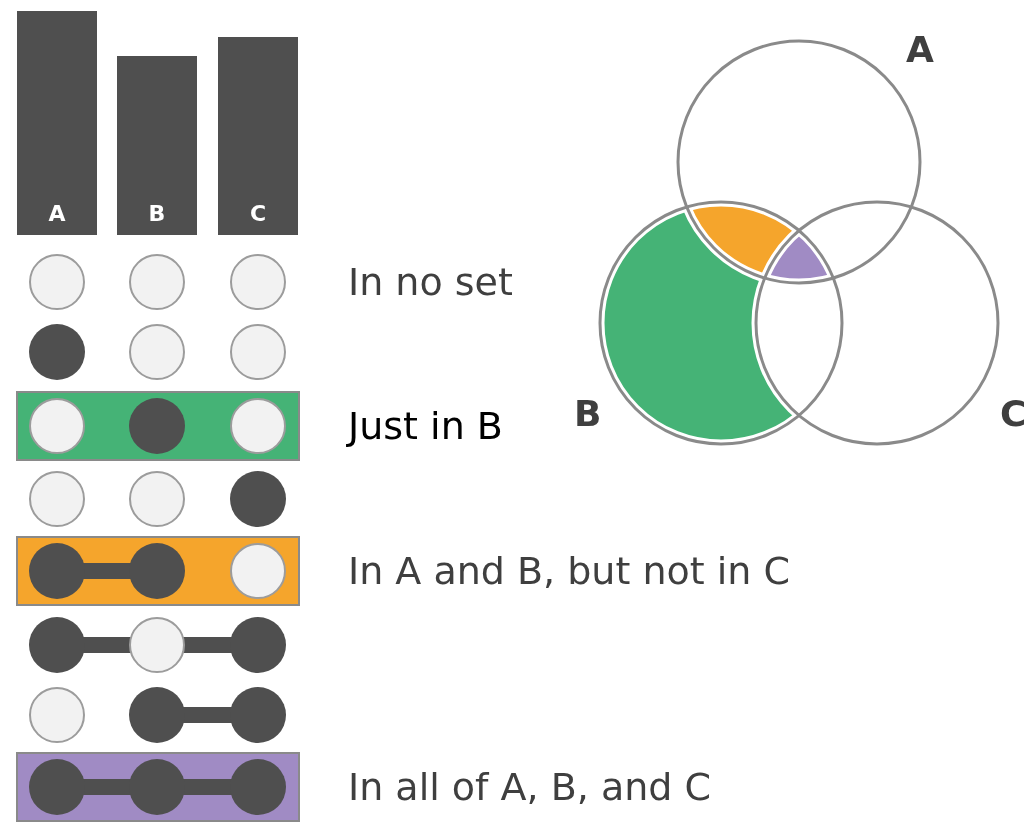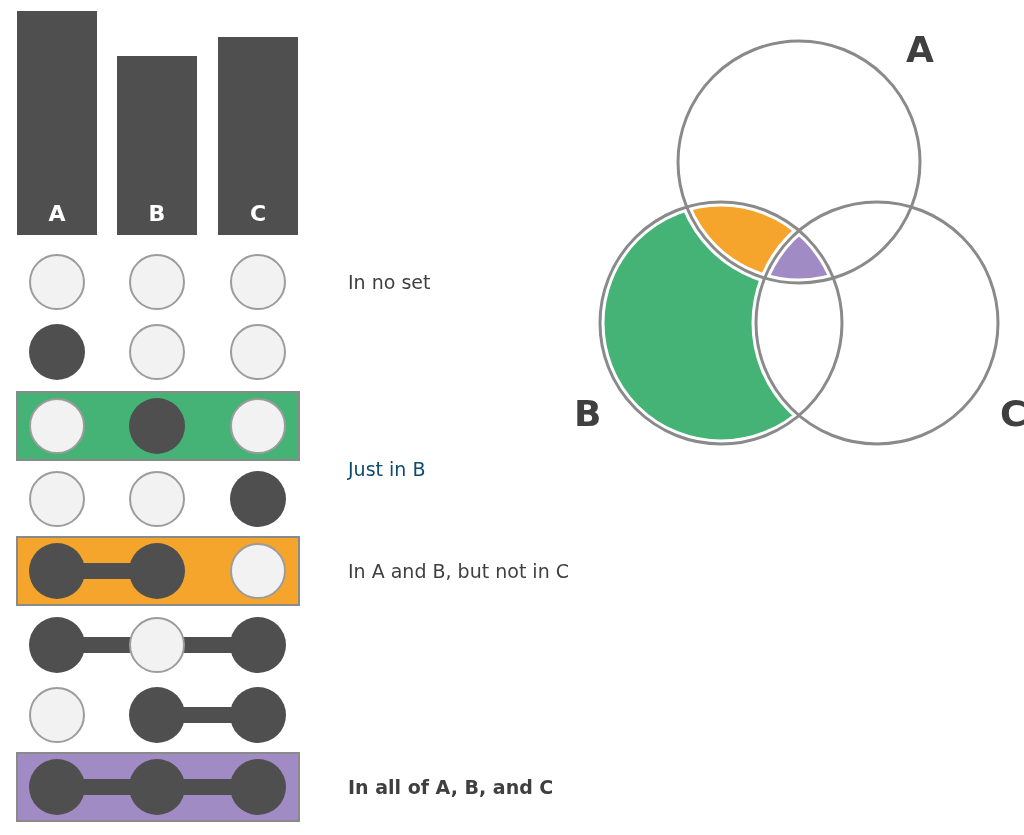--- a/index.html
+++ b/index.html
@@ -25,21 +25,21 @@
     padding-bottom: 9px;
   }
   .hl   { position: absolute; z-index: 0; }
   .conn { position: absolute; z-index: 1; }
   .dot  { position: absolute; border-radius: 50%; }
   .dot.dark  { z-index: 2; }
   .dot.light { z-index: 3; }
   .row-label {
     position: absolute;
     white-space: nowrap;
-    font-size: 19px;
+    font-size: 38px;
     z-index: 4;
   }
   .venn { position: absolute; left: 556px; top: 4px; }
   .venn-label {
     font-size: 36px;
     font-weight: bold;
     font-family: "DejaVu Sans", "Liberation Sans", sans-serif;
   }
 </style>
 </head>
@@ -98,21 +98,21 @@
     <div class="dot light" style="left: 129px; top: 254px; width: 56px; height: 56px; background: rgb(242, 242, 242); border: 2px solid rgb(156, 156, 156);"></div>
     <div class="dot light" style="left: 230px; top: 254px; width: 56px; height: 56px; background: rgb(242, 242, 242); border: 2px solid rgb(156, 156, 156);"></div>
     <div class="row-label" style="left: 348px; top: 261px; height: 42px; line-height: 42px; color: rgb(63, 63, 63);">In no set</div>
     <div class="dot dark" style="left: 29px; top: 324px; width: 56px; height: 56px; background: rgb(79, 79, 79);"></div>
     <div class="dot light" style="left: 129px; top: 324px; width: 56px; height: 56px; background: rgb(242, 242, 242); border: 2px solid rgb(156, 156, 156);"></div>
     <div class="dot light" style="left: 230px; top: 324px; width: 56px; height: 56px; background: rgb(242, 242, 242); border: 2px solid rgb(156, 156, 156);"></div>
     <div class="hl" style="left: 16px; top: 391px; width: 284px; height: 70px; background: rgb(69, 179, 118); border: 2px solid rgb(138, 138, 138);"></div>
     <div class="dot light" style="left: 29px; top: 398px; width: 56px; height: 56px; background: rgb(242, 242, 242); border: 2px solid rgb(156, 156, 156);"></div>
     <div class="dot dark" style="left: 129px; top: 398px; width: 56px; height: 56px; background: rgb(79, 79, 79);"></div>
     <div class="dot light" style="left: 230px; top: 398px; width: 56px; height: 56px; background: rgb(242, 242, 242); border: 2px solid rgb(156, 156, 156);"></div>
-    <div class="row-label" style="left: 348px; top: 405px; height: 42px; line-height: 42px; color: #0c4a6e; margin-top: 43px;">Just in B</div>
+    <div class="row-label" style="left: 348px; top: 405px; height: 42px; line-height: 42px; color: #000000;">Just in B</div>
     <div class="dot light" style="left: 29px; top: 471px; width: 56px; height: 56px; background: rgb(242, 242, 242); border: 2px solid rgb(156, 156, 156);"></div>
     <div class="dot light" style="left: 129px; top: 471px; width: 56px; height: 56px; background: rgb(242, 242, 242); border: 2px solid rgb(156, 156, 156);"></div>
     <div class="dot dark" style="left: 230px; top: 471px; width: 56px; height: 56px; background: rgb(79, 79, 79);"></div>
     <div class="hl" style="left: 16px; top: 536px; width: 284px; height: 70px; background: rgb(245, 165, 44); border: 2px solid rgb(138, 138, 138);"></div>
     <div class="conn" style="left: 57px; top: 563px; width: 100px; height: 16px; background: rgb(79, 79, 79);"></div>
     <div class="dot dark" style="left: 29px; top: 543px; width: 56px; height: 56px; background: rgb(79, 79, 79);"></div>
     <div class="dot dark" style="left: 129px; top: 543px; width: 56px; height: 56px; background: rgb(79, 79, 79);"></div>
     <div class="dot light" style="left: 230px; top: 543px; width: 56px; height: 56px; background: rgb(242, 242, 242); border: 2px solid rgb(156, 156, 156);"></div>
     <div class="row-label" style="left: 348px; top: 550px; height: 42px; line-height: 42px; color: rgb(63, 63, 63); text-align: center;">In A and B, but not in C</div>
     <div class="conn" style="left: 57px; top: 637px; width: 201px; height: 16px; background: rgb(79, 79, 79);"></div>
@@ -121,14 +121,14 @@
     <div class="dot dark" style="left: 230px; top: 617px; width: 56px; height: 56px; background: rgb(79, 79, 79);"></div>
     <div class="conn" style="left: 157px; top: 707px; width: 101px; height: 16px; background: rgb(79, 79, 79);"></div>
     <div class="dot light" style="left: 29px; top: 687px; width: 56px; height: 56px; background: rgb(242, 242, 242); border: 2px solid rgb(156, 156, 156);"></div>
     <div class="dot dark" style="left: 129px; top: 687px; width: 56px; height: 56px; background: rgb(79, 79, 79);"></div>
     <div class="dot dark" style="left: 230px; top: 687px; width: 56px; height: 56px; background: rgb(79, 79, 79);"></div>
     <div class="hl" style="left: 16px; top: 752px; width: 284px; height: 70px; background: rgb(160, 139, 196); border: 2px solid rgb(138, 138, 138);"></div>
     <div class="conn" style="left: 57px; top: 779px; width: 201px; height: 16px; background: rgb(79, 79, 79);"></div>
     <div class="dot dark" style="left: 29px; top: 759px; width: 56px; height: 56px; background: rgb(79, 79, 79);"></div>
     <div class="dot dark" style="left: 129px; top: 759px; width: 56px; height: 56px; background: rgb(79, 79, 79);"></div>
     <div class="dot dark" style="left: 230px; top: 759px; width: 56px; height: 56px; background: rgb(79, 79, 79);"></div>
-    <div class="row-label" style="left: 348px; top: 766px; height: 42px; line-height: 42px; color: rgb(63, 63, 63); font-weight: bold;">In all of A, B, and C</div>
+    <div class="row-label" style="left: 348px; top: 766px; height: 42px; line-height: 42px; color: rgb(63, 63, 63);">In all of A, B, and C</div>
   </div>
 
 </body></html>

